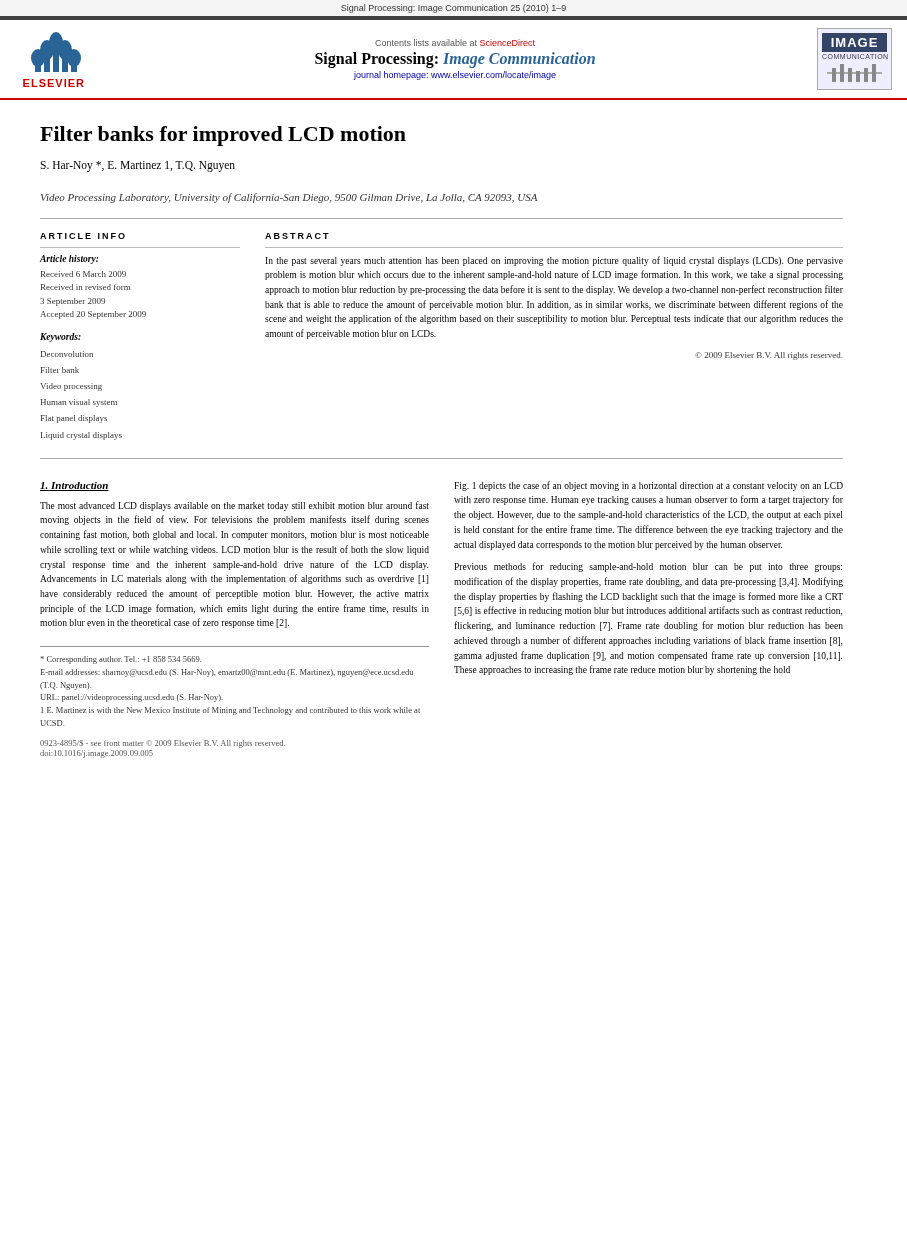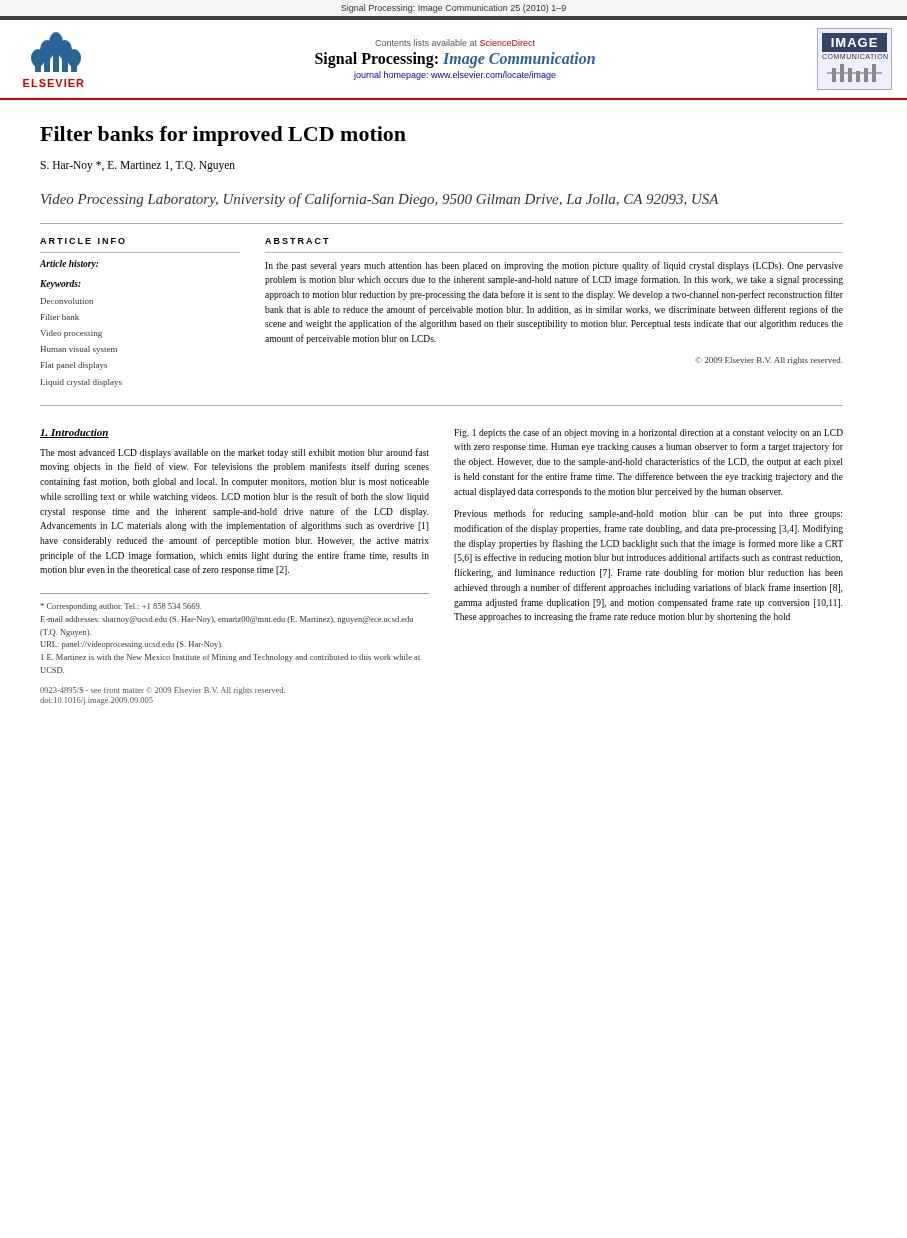--- a/index.html
+++ b/index.html
@@ -87,21 +87,21 @@
       margin-bottom: 10px;
       line-height: 1.3;
     }
 
     .authors {
       font-size: 11.5px;
       margin-bottom: 20px;
       color: #000;
     }
     .affiliation {
-      font-size: 15px;
+      font-size: 11px;
       font-style: italic;
       color: #333;
       margin-bottom: 15px;
     }
 
     .divider {
       border: none;
       border-top: 1px solid #aaa;
       margin: 12px 0;
     }
@@ -303,20 +303,26 @@
   <div class="affiliation">Video Processing Laboratory, University of California-San Diego, 9500 Gilman Drive, La Jolla, CA 92093, USA</div>
 
   <hr class="divider">
 
   <div class="two-col">
 
     <div class="col-left">
       <div class="section-header">ARTICLE INFO</div>
       <hr style="border:none;border-top:1px solid #bbb;margin-bottom:6px;">
       <div class="article-info-label">Article history:</div>
+      <div class="article-info-text">
+        <div>Received 6 March 2009</div>
+        <div>Received in revised form</div>
+        <div>3 September 2009</div>
+        <div>Accepted 20 September 2009</div>
+      </div>
 
       <div class="keywords-label">Keywords:</div>
       <div class="keywords-list">
         <div>Deconvolution</div>
         <div>Filter bank</div>
         <div>Video processing</div>
         <div>Human visual system</div>
         <div>Flat panel displays</div>
         <div>Liquid crystal displays</div>
       </div>

